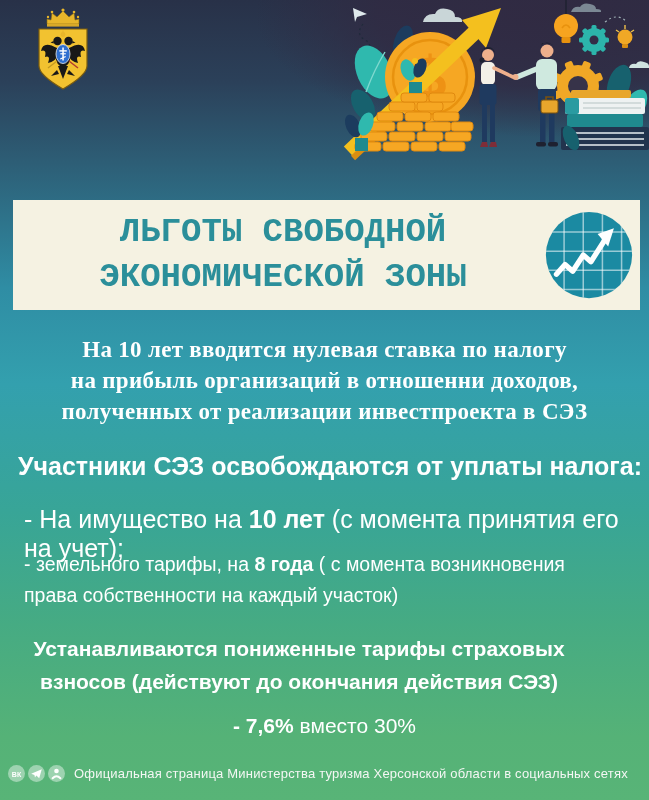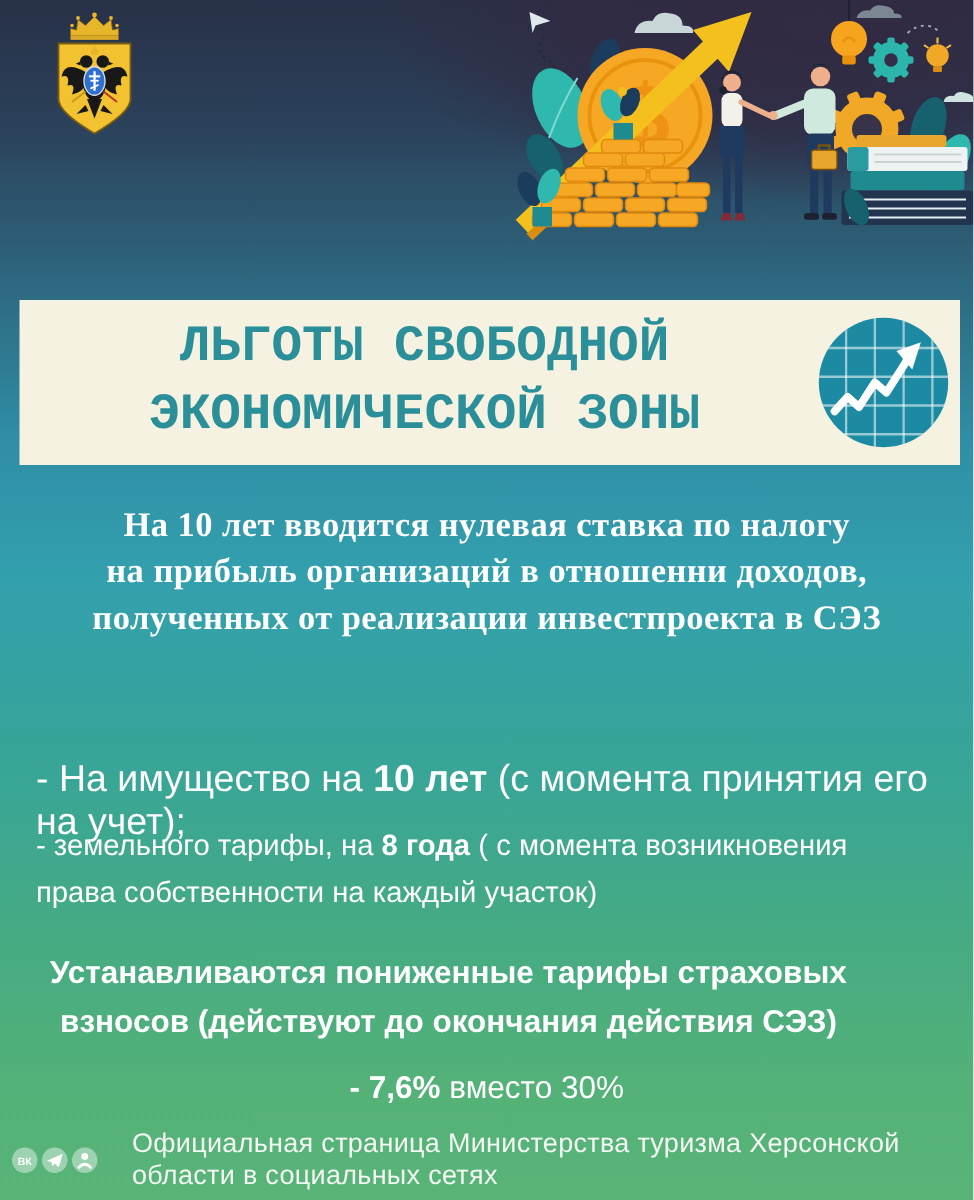--- a/index.html
+++ b/index.html
@@ -53,21 +53,21 @@
   }
   .footer{
     position:absolute; left:8px; top:760px; width:640px; height:26px;
     display:flex; align-items:center;
   }
   .social{ display:flex; gap:3px; }
   .social .soc{
     width:17px; height:17px; border-radius:50%;
     background:rgba(255,255,255,0.42); display:flex; align-items:center; justify-content:center;
   }
-  .footer-text{ margin-left:23px; color:#f4f7f4; font-size:18px; letter-spacing:0.2px; }
+  .footer-text{ margin-left:9px; color:#f4f7f4; font-size:13px; letter-spacing:0.2px; }
 </style>
 </head>
 <body>
 
 <div class="poster">
 
   <svg class="emblem" viewBox="0 0 60 88">
     <g>
       <polygon points="14,20 46,20 46,15 42,16 41,9 36,13 30,7 24,13 19,9 18,16 14,15" fill="#e8b62b" stroke="#8a6b14" stroke-width="0.6"></polygon>
       <circle cx="30" cy="6" r="1.6" fill="#e8b62b"></circle>
@@ -280,20 +280,21 @@
       </g>
       <polyline points="14,68 23,58 31,65 42,48 50,55 66,30" fill="none" stroke="#fff" stroke-width="5.5" stroke-linecap="round" stroke-linejoin="round"></polyline>
       <polygon points="74,20 57,26 68,39" fill="#fff"></polygon>
     </svg>
   </div>
 
   <div class="p1">На 10 лет вводится нулевая ставка по налогу
 на прибыль организаций в отношенни доходов,
 полученных от реализации инвестпроекта в СЭЗ</div>
 
+  <div class="h2">Участники СЭЗ освобождаются от уплаты налога:</div>
 
   <div class="b1"><span>- На имущество на </span><span class="bold">10 лет</span><span> (с момента принятия его на учет);</span></div>
 
   <div class="b2"><span>- земельного тарифы,  на </span><span class="bold">8 года</span><span> ( с момента возникновения
 права собственности на каждый участок)</span></div>
 
   <div class="p3">Устанавливаются пониженные тарифы  страховых
 взносов (действуют до окончания действия СЭЗ)</div>
 
   <div class="p4"><span class="bold">- 7,6%</span><span> вместо 30%</span></div>

